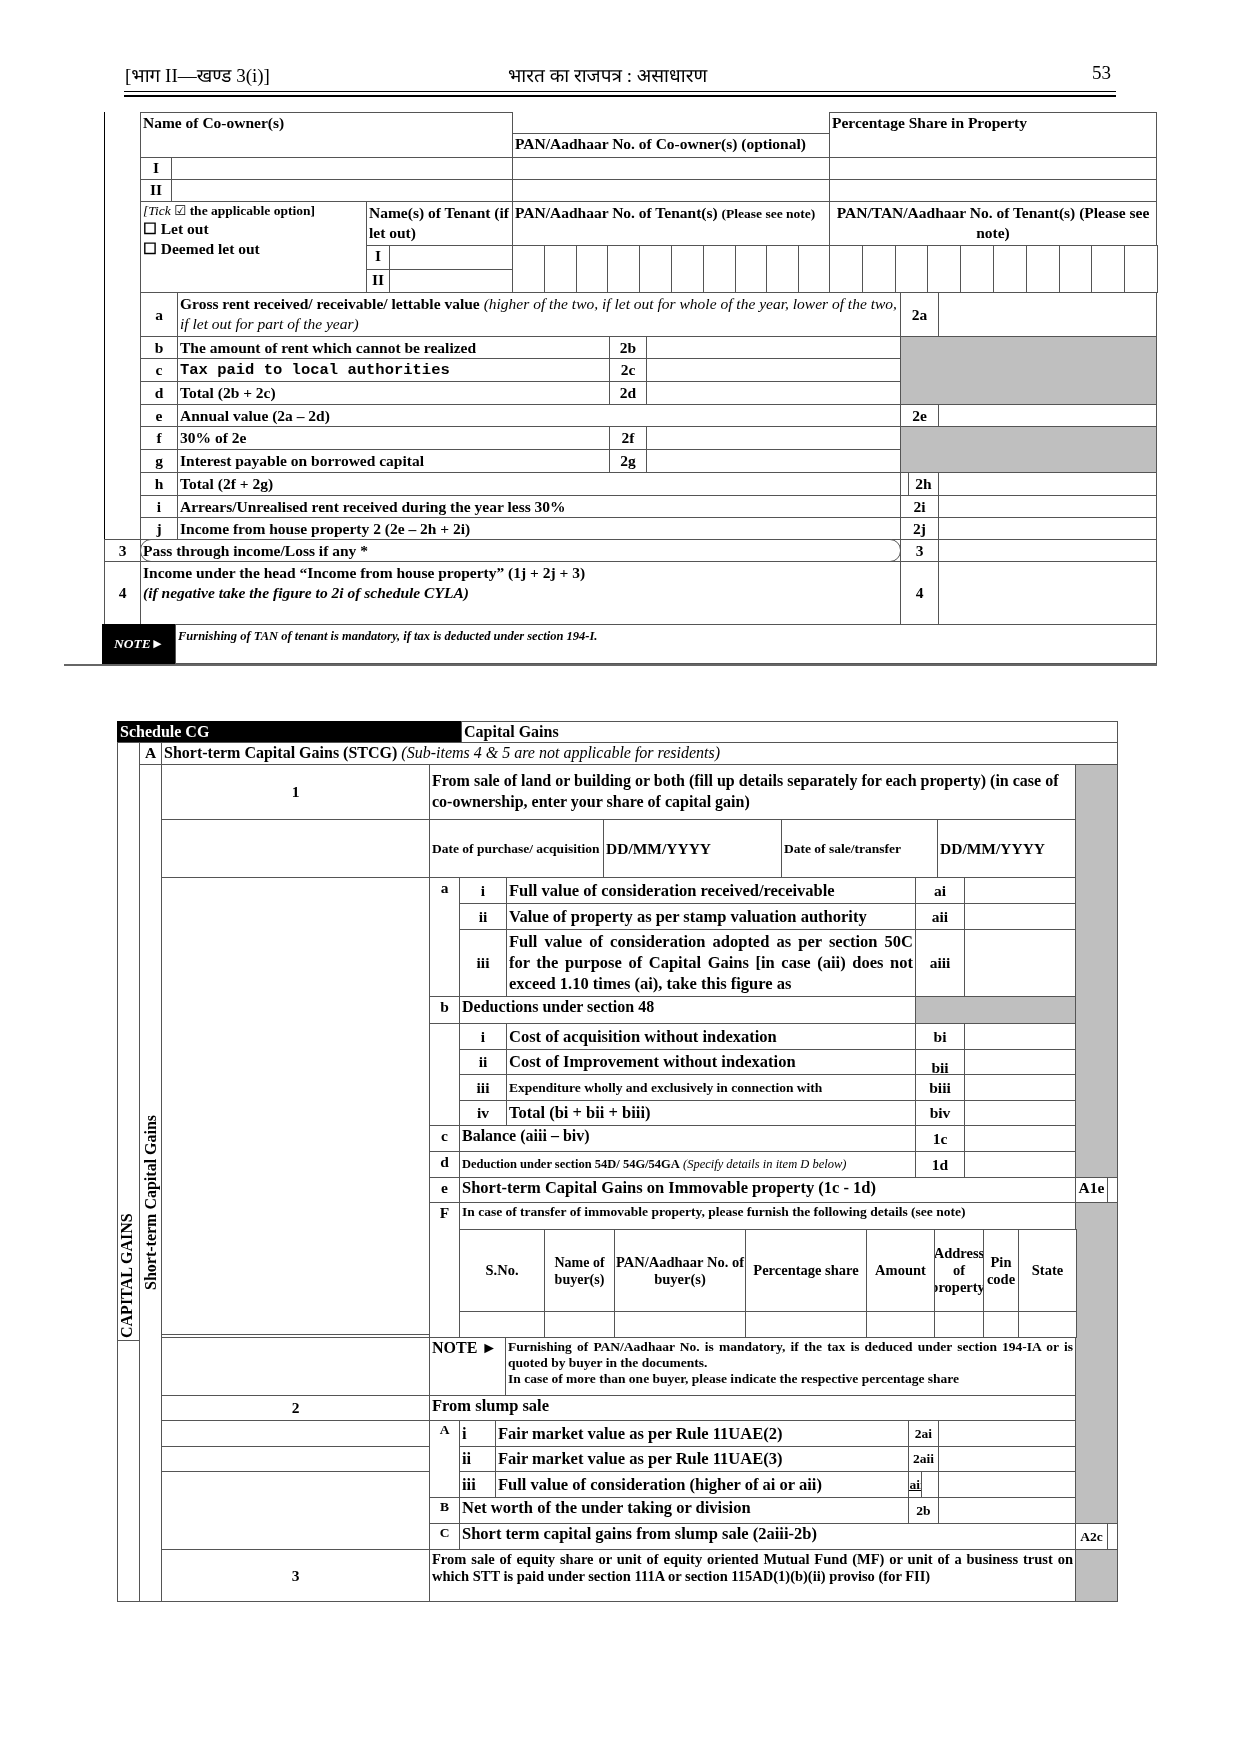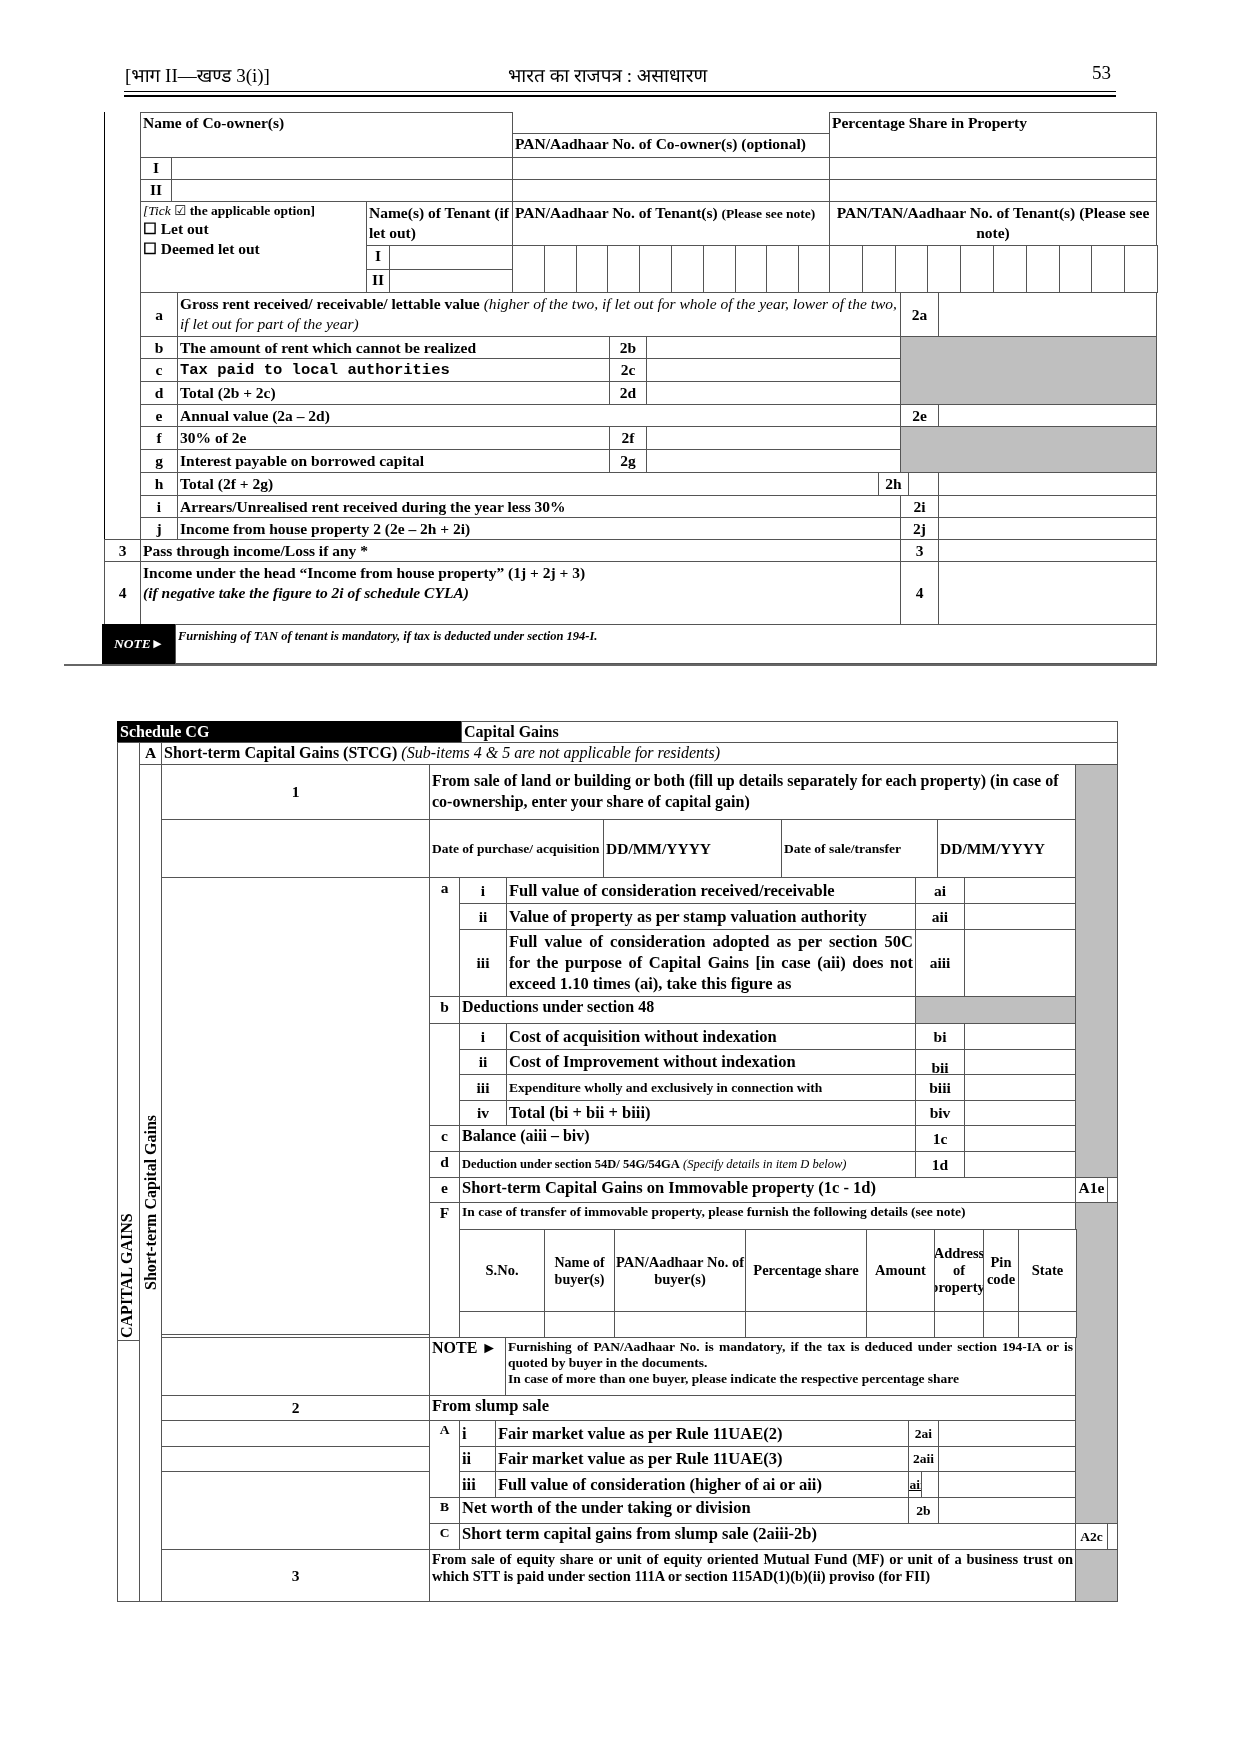--- a/index.html
+++ b/index.html
@@ -108,37 +108,37 @@
     <div class="cell b vcc" style="left:140px;top:426px;width:38px;height:24px;">f</div>
     <div class="cell b vc" style="left:177px;top:426px;width:433px;height:24px;">30% of 2e</div>
     <div class="cell b vcc" style="left:609px;top:426px;width:38px;height:24px;">2f</div>
     <div class="cell" style="left:646px;top:426px;width:255px;height:24px;"></div>
     <div class="cell b vcc" style="left:140px;top:449px;width:38px;height:24px;">g</div>
     <div class="cell b vc" style="left:177px;top:449px;width:433px;height:24px;">Interest payable on borrowed capital</div>
     <div class="cell b vcc" style="left:609px;top:449px;width:38px;height:24px;">2g</div>
     <div class="cell" style="left:646px;top:449px;width:255px;height:24px;"></div>
     <div class="cell b vcc" style="left:140px;top:472px;width:38px;height:24px;">h</div>
     <div class="cell b vc" style="left:177px;top:472px;width:724px;height:24px;">Total (2f + 2g)</div>
-    <div class="cell b vcc" style="left:878px;top:472px;width:31px;height:24px;">2h</div>
+    <div class="cell b vcc" style="left:908px;top:472px;width:31px;height:24px;">2h</div>
     <div class="cell" style="left:938px;top:472px;width:219px;height:24px;"></div>
     <div class="cell b vcc" style="left:140px;top:495px;width:38px;height:23px;">i</div>
     <div class="cell b vc" style="left:177px;top:495px;width:724px;height:23px;">Arrears/Unrealised rent received during the year less 30%</div>
     <div class="cell b vcc" style="left:900px;top:495px;width:39px;height:23px;">2i</div>
     <div class="cell" style="left:938px;top:495px;width:219px;height:23px;"></div>
     <div class="cell b vcc" style="left:140px;top:517px;width:38px;height:23px;">j</div>
     <div class="cell b vc" style="left:177px;top:517px;width:724px;height:23px;">Income from house property 2 (2e – 2h + 2i)</div>
     <div class="cell b vcc" style="left:900px;top:517px;width:39px;height:23px;">2j</div>
     <div class="cell" style="left:938px;top:517px;width:219px;height:23px;"></div>
   </div>
 
 <div class="cell grey" style="left:900px;top:336px;width:257px;height:69px;"></div>
 <div class="cell grey" style="left:900px;top:426px;width:257px;height:47px;"></div>
 
 <div class="cell b vcc" style="left:104px;top:539px;width:37px;height:23px;">3</div>
-<div class="cell b vc" style="left:140px;top:539px;width:761px;height:23px;">Pass through income/Loss if any *</div>
+<div class="cell b vc" style="left:140px;top:539px;width:761px;height:23px;border-radius:11px;">Pass through income/Loss if any *</div>
 <div class="cell b vcc" style="left:900px;top:539px;width:39px;height:23px;">3</div>
 <div class="cell" style="left:938px;top:539px;width:219px;height:23px;"></div>
 
 <div class="cell b vcc" style="left:104px;top:561px;width:37px;height:64px;">4</div>
 <div class="cell" style="left:140px;top:561px;width:761px;height:64px;line-height:20px;">
     <div class="b">Income under the head “Income from house property” (1j + 2j + 3)</div>
     <div class="i b">(if negative take the figure to 2i of schedule CYLA)</div>
   </div>
 <div class="cell b vcc" style="left:900px;top:561px;width:39px;height:64px;">4</div>
 <div class="cell" style="left:938px;top:561px;width:219px;height:64px;"></div>

